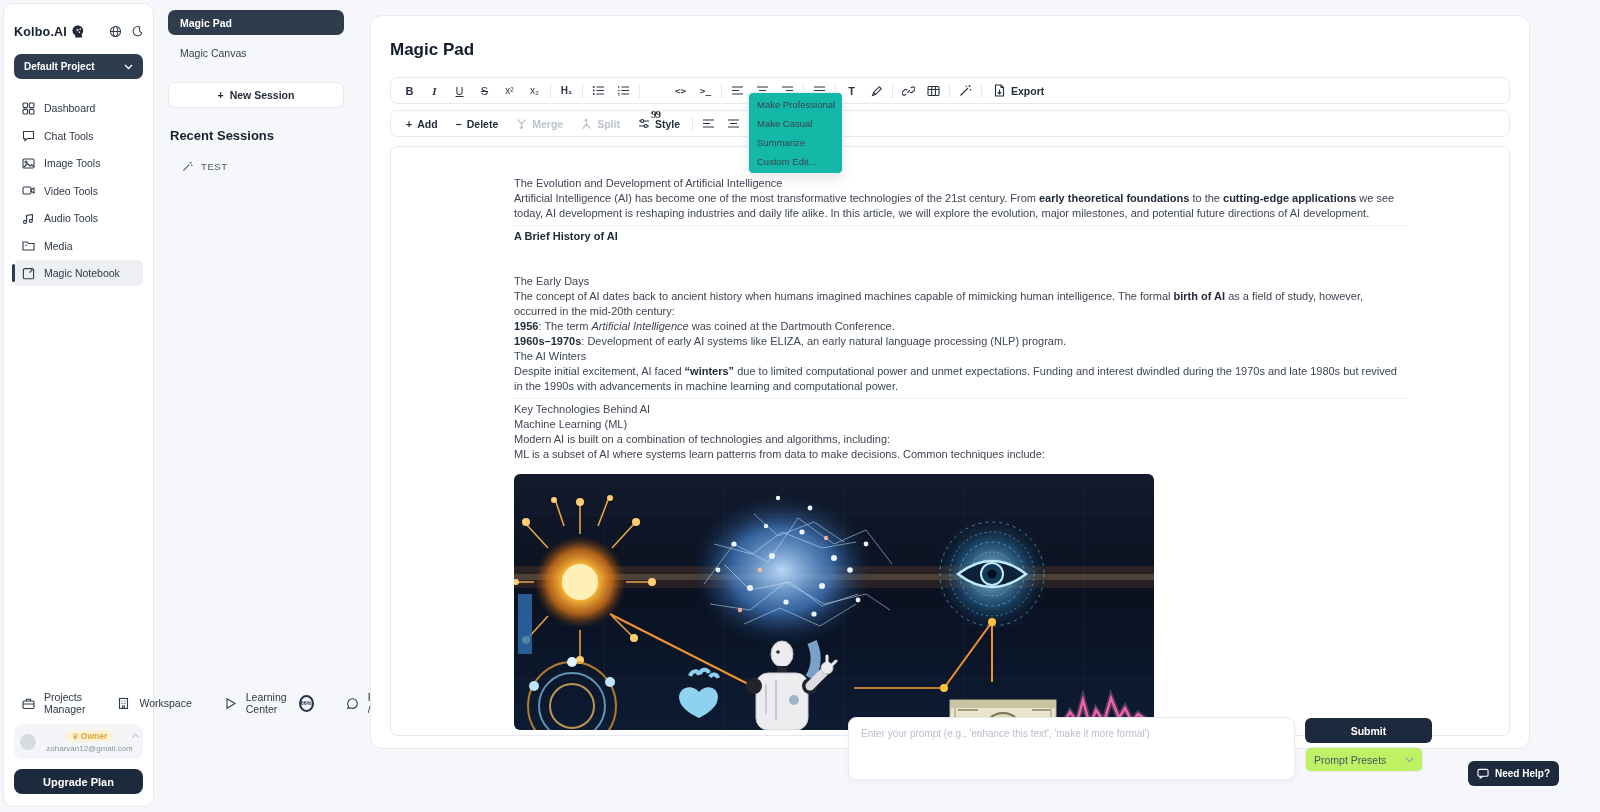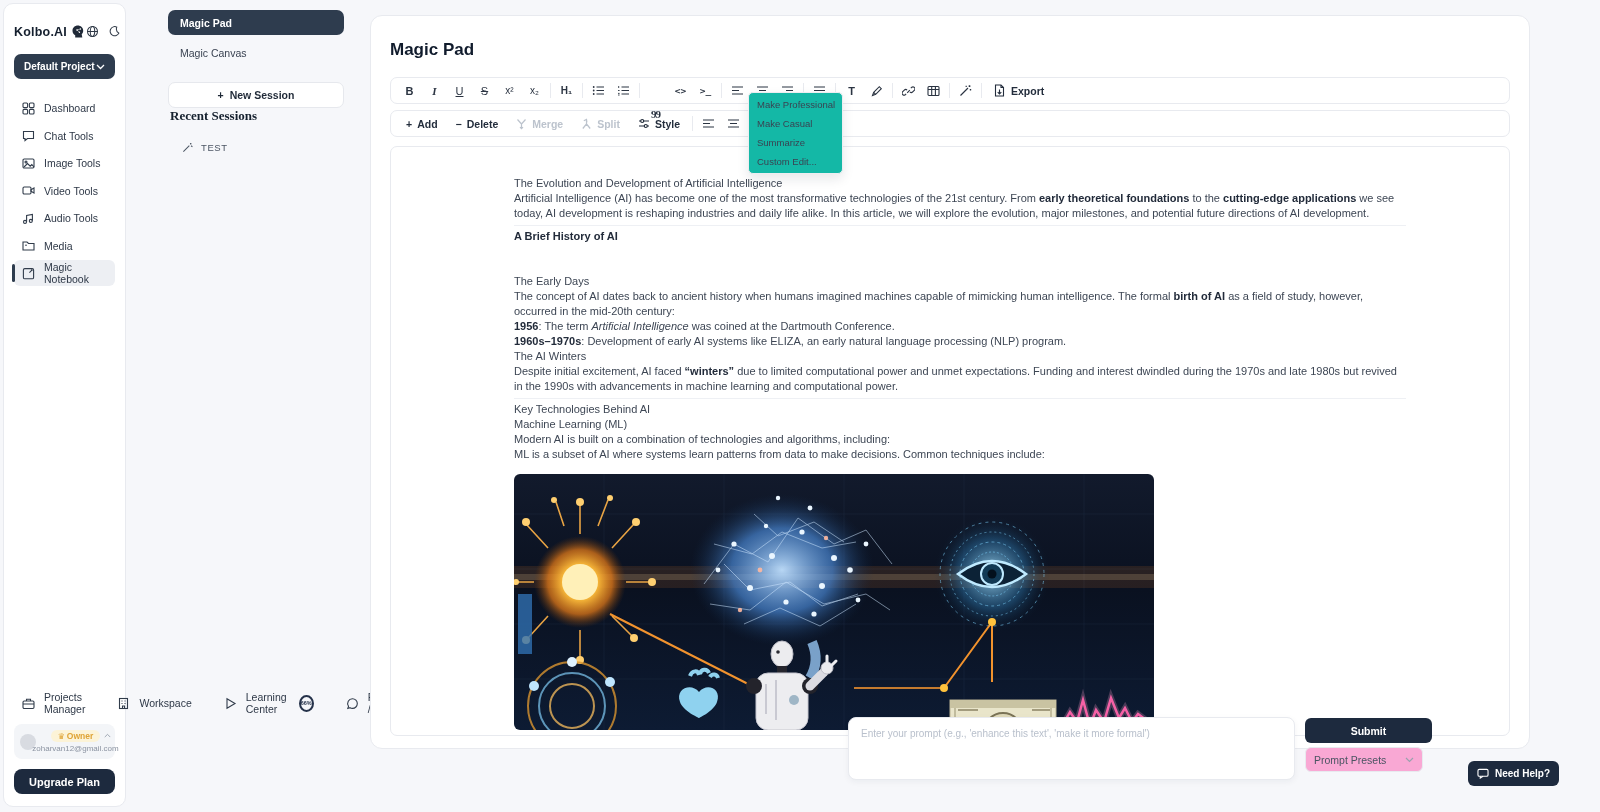--- a/index.html
+++ b/index.html
@@ -1,21 +1,21 @@
 <!DOCTYPE html>
 <html><head>
 <meta charset="utf-8">
 <style>
   html,body{margin:0;padding:0;}
   body{width:1600px;height:812px;position:relative;background:#f6f7fa;overflow:hidden;
        font-family:"Liberation Sans","DejaVu Sans",sans-serif;color:#2b3442;}
   svg.svgi{display:block;}
 
   
-  #sidebar{position:absolute;left:3px;top:3px;width:123px;height:804px;background:#fff;
+  #sidebar{position:absolute;left:3px;top:3px;width:151px;height:804px;background:#fff;
            border:1px solid #e8eaef;border-radius:10px;box-sizing:border-box;
            padding:0 10px 12px;display:flex;flex-direction:column;}
   .logo-row{display:flex;align-items:center;margin-top:20px;}
   .logo-wrap{display:flex;align-items:center;gap:4px;}
   .logo-text{font-weight:800;font-size:12.5px;color:#141f2e;letter-spacing:.2px;}
   .top-ico{margin-left:auto;color:#2e3846;display:flex;}
   .top-ico.moon{margin-left:10px;}
   .project-btn{margin-top:15px;height:25px;background:#2e3c4e;border-radius:7px;color:#fff;
                font-size:10px;font-weight:700;display:flex;align-items:center;
                justify-content:space-between;padding:4px 10px;border:none;cursor:pointer;
@@ -46,21 +46,21 @@
   
   #session-panel{position:absolute;left:160px;top:0;width:192px;height:812px;box-sizing:border-box;
                  padding:10px 8px;}
   .tab-pill{height:25px;border-radius:7px;display:flex;align-items:center;padding:0 12px;
             font-size:10.5px;cursor:pointer;}
   .tab-pill.selected{background:#2e3c4e;color:#fff;font-weight:600;}
   .tab-pill.unselected{color:#3a4352;margin-top:5px;font-weight:500;}
   .new-session{margin-top:17px;height:26px;width:100%;background:#fff;border:1px solid #e6e8ed;
                border-radius:7px;font-size:10.5px;font-weight:600;color:#1f2937;display:flex;
                align-items:center;justify-content:center;gap:6px;cursor:pointer;font-family:inherit;}
-  .recent-h{font-size:13px;font-weight:700;color:#15202e;padding-left:2px;font-family:Liberation Serif, serif;}
+  .recent-h{margin-top:20px;font-size:13px;font-weight:700;color:#15202e;padding-left:2px;}
   .session-item{margin-top:18px;display:flex;align-items:center;gap:8px;padding-left:14px;
                 font-size:9.5px;letter-spacing:.6px;color:#4b5563;cursor:pointer;}
 
   
   #main-card{position:absolute;left:370px;top:15px;width:1160px;height:734px;background:#fff;
              border:1px solid #e8eaef;border-radius:12px;box-sizing:border-box;}
   .main-title{position:absolute;left:19px;top:24px;font-size:17px;font-weight:700;color:#101b2c;}
   .toolbar{position:absolute;left:19px;right:19px;height:27px;border:1px solid #e8eaef;
            border-radius:7px;display:flex;align-items:center;padding:0 6px;box-sizing:border-box;}
   #toolbar-format{top:61px;}
@@ -98,21 +98,21 @@
 
   
   #prompt-input{position:absolute;left:848px;top:717px;width:447px;height:63px;box-sizing:border-box;
                 border:1px solid #e8eaef;border-radius:8px;background:#fff;
                 box-shadow:0 2px 6px rgba(20,30,50,.05);padding:10px 12px;font-size:10px;
                 font-family:inherit;color:#2b3442;resize:none;outline:none;}
   #prompt-input::placeholder{color:#b9c0cc;}
   #submit-btn{position:absolute;left:1305px;top:718px;width:127px;height:25px;background:#1d2a3e;
               border:none;border-radius:6px;color:#fff;font-size:10.5px;font-weight:700;
               cursor:pointer;font-family:inherit;}
-  #presets{position:absolute;left:1305px;top:747px;width:118px;height:25px;background:#f9a8d4;
+  #presets{position:absolute;left:1305px;top:747px;width:118px;height:25px;background:#bef264;
            border:1px solid #e8eaef;border-radius:6px;display:flex;align-items:center;
            justify-content:space-between;padding:0 8px;box-sizing:border-box;font-size:10.5px;
            color:#4a5462;cursor:pointer;}
   #need-help{position:absolute;left:1468px;top:761px;width:91px;height:25px;background:#1d2a3e;
              border:none;border-radius:6px;color:#fff;font-size:10px;font-weight:700;display:flex;
              align-items:center;justify-content:center;gap:6px;cursor:pointer;font-family:inherit;}
 </style>
 </head>
 <body>
 

